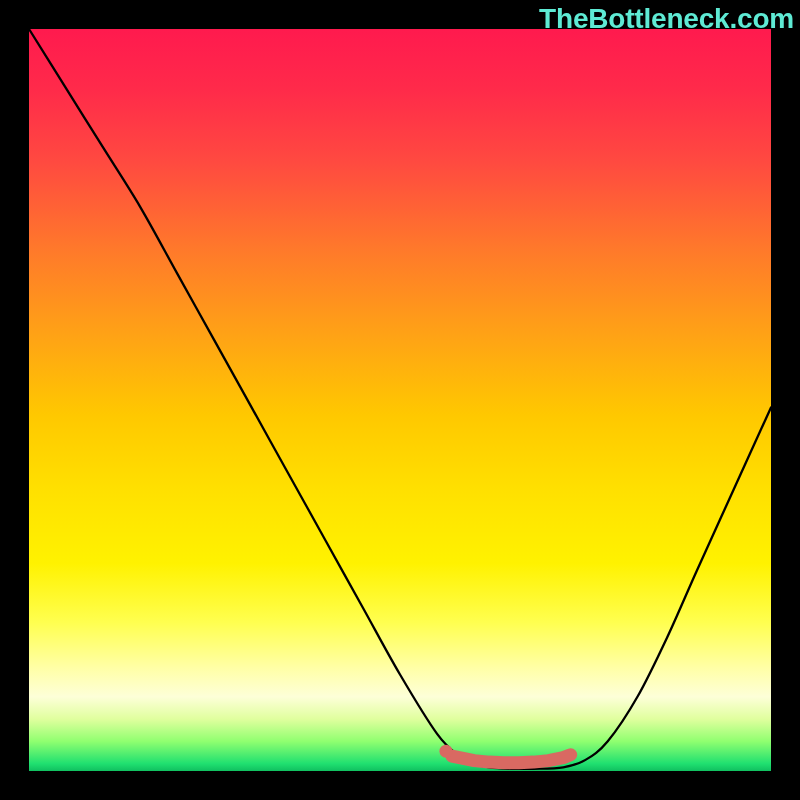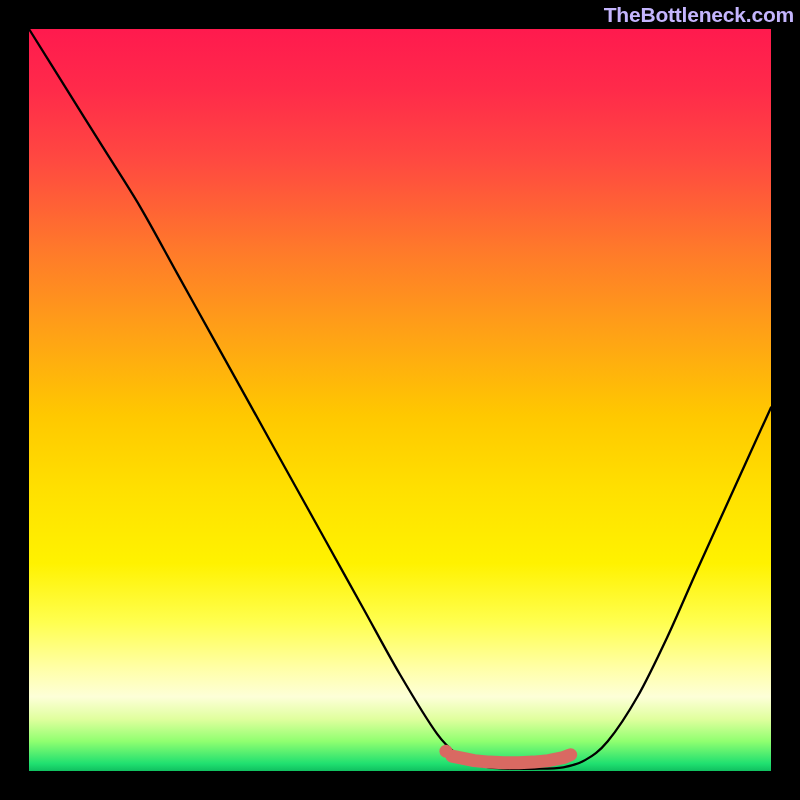--- a/index.html
+++ b/index.html
@@ -32,23 +32,23 @@
       #90ff70 96%,
       #20e070 99%,
       #10c060 100%
     );
   }
   .watermark {
     position: absolute;
     top: 3px;
     right: 6px;
     font-family: Arial, Helvetica, sans-serif;
-    font-size: 21px;
+    font-size: 28px;
     font-weight: bold;
-    color: #c4b5fd;
+    color: #5eead4;
     letter-spacing: -0.2px;
   }
   svg.curve {
     position: absolute;
     left: 0; top: 0;
     width: 742px;
     height: 742px;
     overflow: visible;
   }
 </style>

